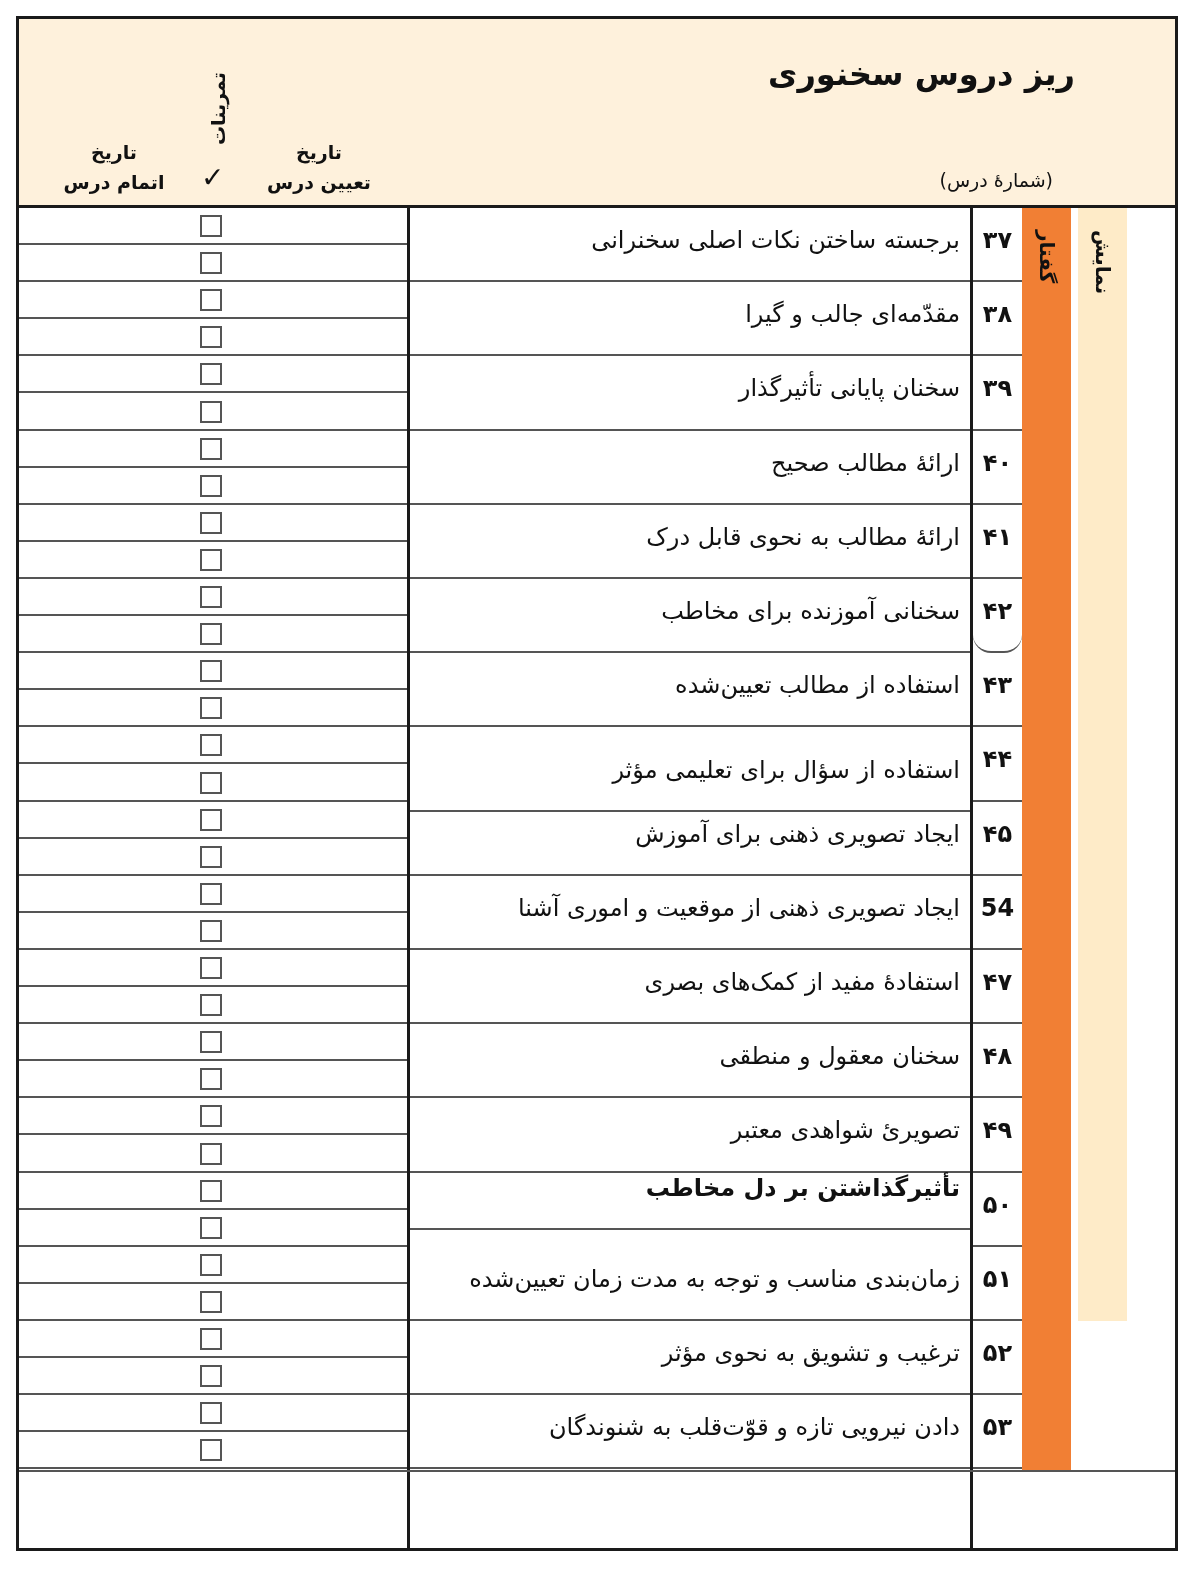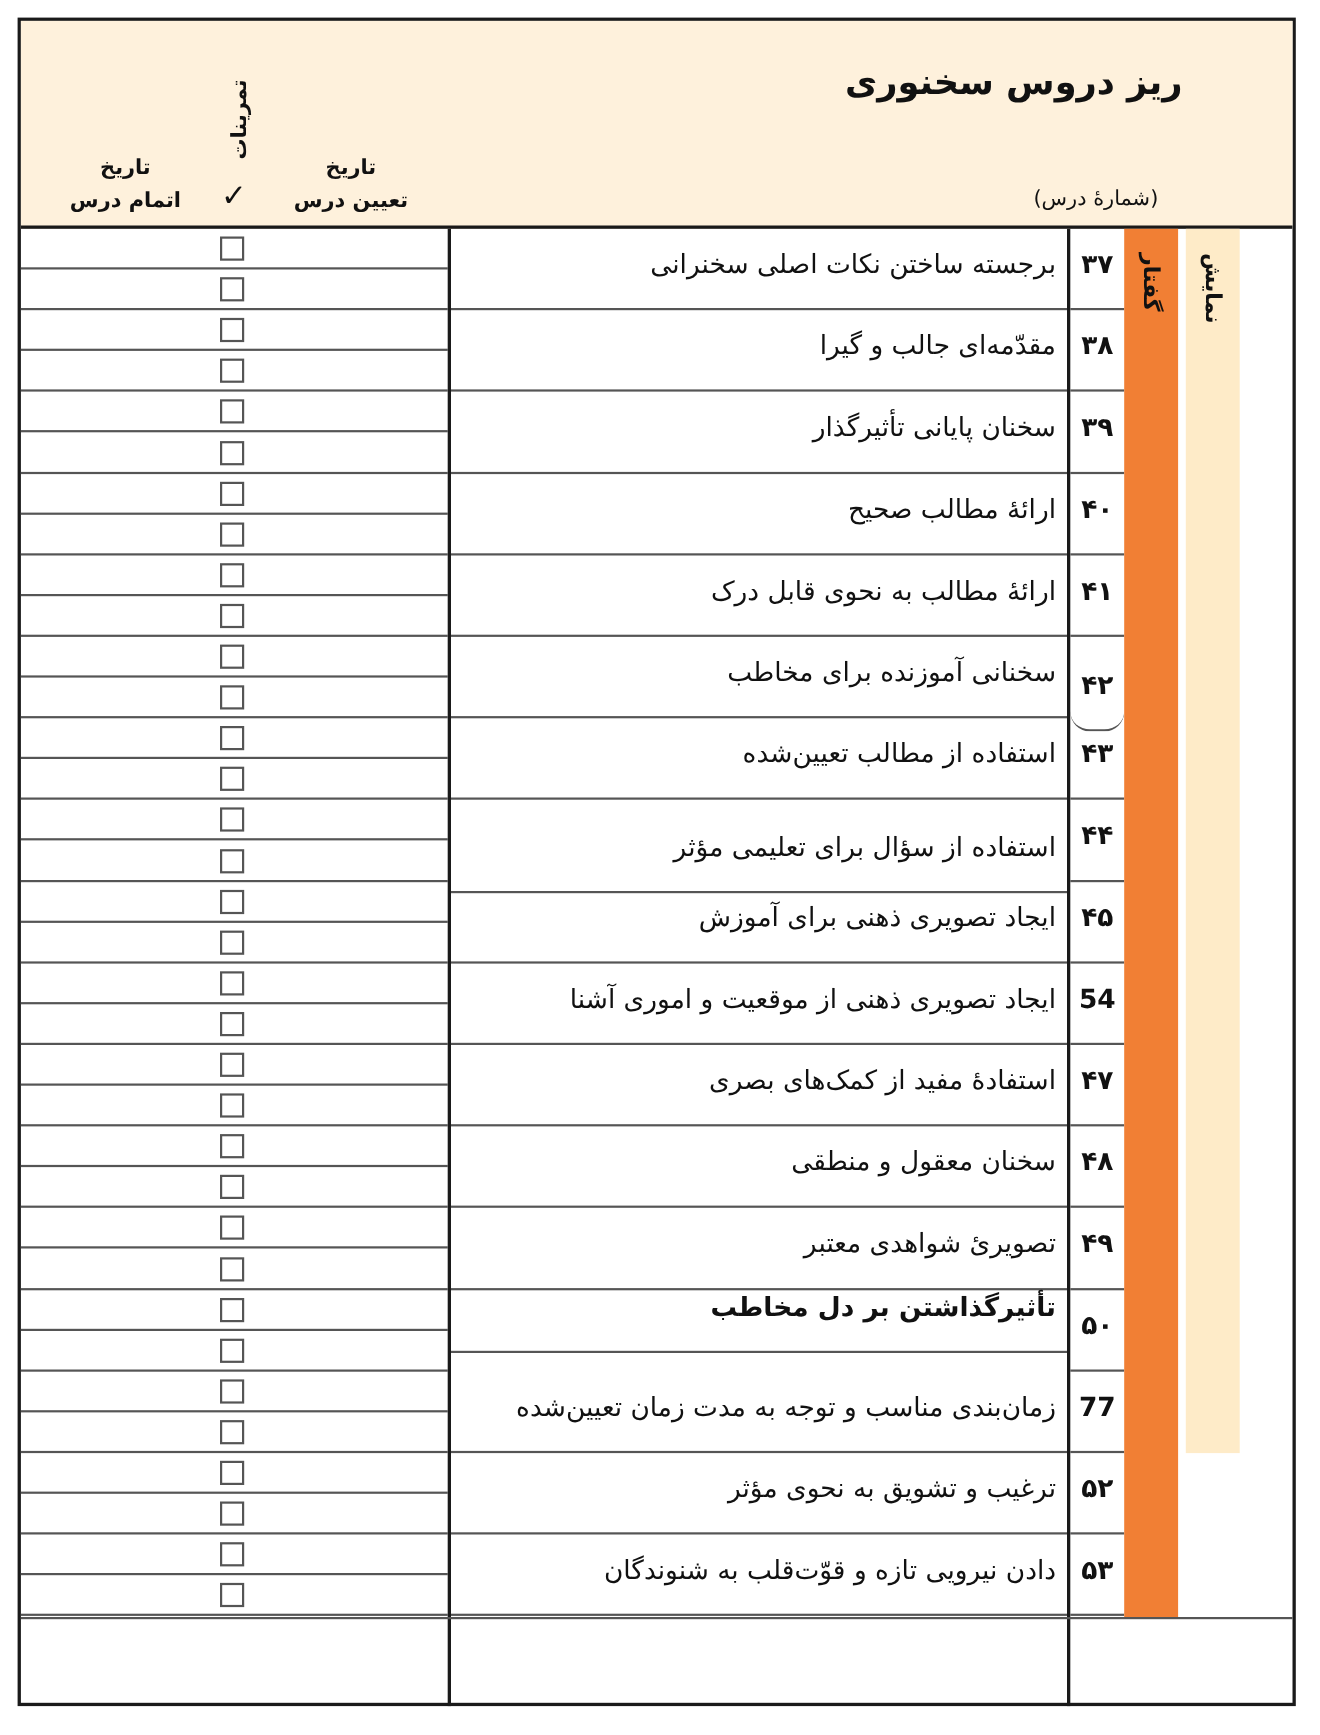--- a/index.html
+++ b/index.html
@@ -235,21 +235,21 @@
         </div>
         <div class="num-cell" style="top: 148.4px;">
           <span>۳۹</span>
         </div>
         <div class="num-cell" style="top: 222.6px;">
           <span>۴۰</span>
         </div>
         <div class="num-cell" style="top: 296.8px;">
           <span>۴۱</span>
         </div>
-        <div class="num-cell" style="top: 383px; border-radius: 18px;">
+        <div class="num-cell" style="top: 371px; border-radius: 18px;">
           <span>۴۲</span>
         </div>
         <div class="num-cell" style="top: 445.2px;">
           <span>۴۳</span>
         </div>
         <div class="num-cell" style="top: 519.4px;">
           <span>۴۴</span>
         </div>
         <div class="num-cell" style="top: 593.6px;">
           <span>۴۵</span>
@@ -263,21 +263,21 @@
         <div class="num-cell" style="top: 816.2px;">
           <span>۴۸</span>
         </div>
         <div class="num-cell" style="top: 890.4px;">
           <span>۴۹</span>
         </div>
         <div class="num-cell" style="top: 964.6px;">
           <span>۵۰</span>
         </div>
         <div class="num-cell" style="top: 1038.8px;">
-          <span>77</span>
+          <span>۵۱</span>
         </div>
         <div class="num-cell" style="top: 1113px;">
           <span>۵۲</span>
         </div>
         <div class="num-cell" style="top: 1187.2px;">
           <span>۵۳</span>
         </div>
       </div>
 
     <div class="strip-orange">

